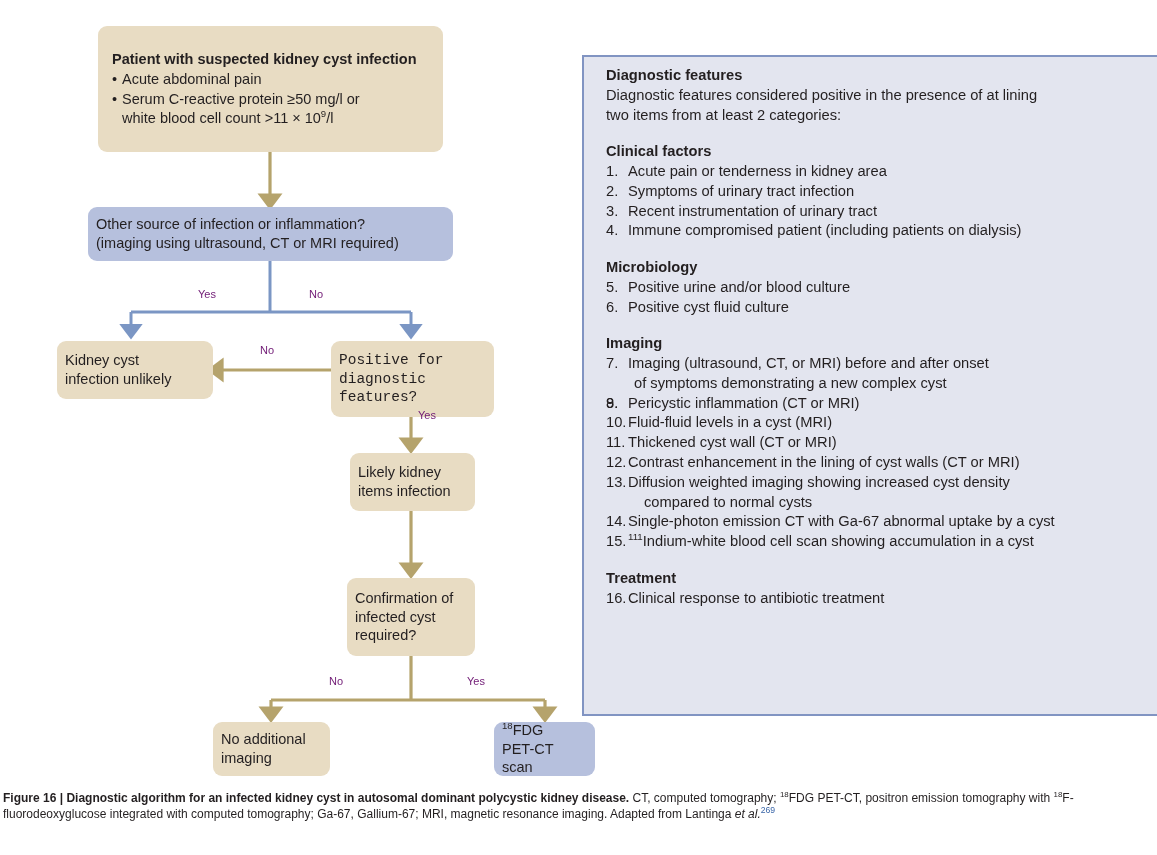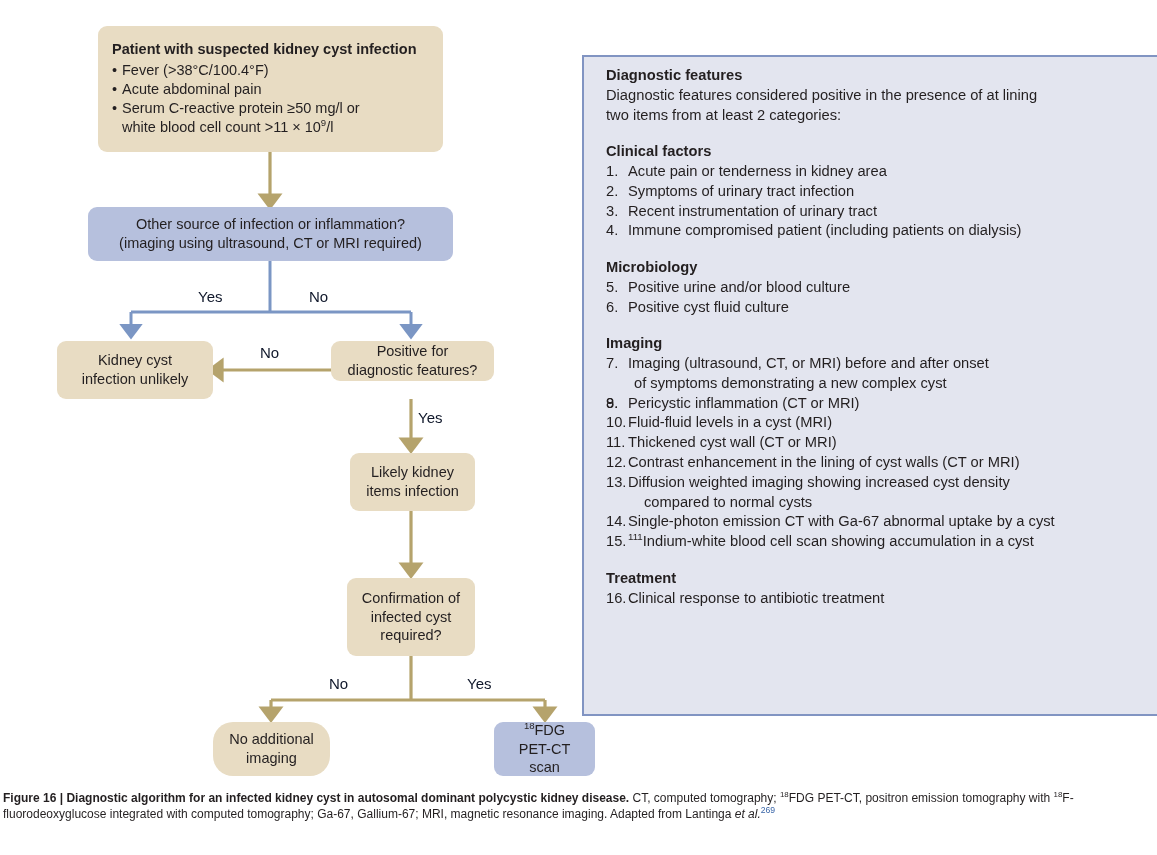--- a/index.html
+++ b/index.html
@@ -35,21 +35,21 @@
     width: 580px;
     height: 790px;
   }
   .node {
     position: absolute;
     box-sizing: border-box;
     border-radius: 9px;
     display: flex;
     align-items: center;
     justify-content: center;
-    text-align: center;
+    text-align: left;
     line-height: 1.28;
     font-size: 14.5px;
     color: #231f20;
     padding: 12px 8px;
   }
   .node.beige { background: #e8dcc3; }
   .node.blue  { background: #b6c0dd; }
   .node .txt { display: block; width: 100%; }
 
   .node.topbox {
@@ -75,22 +75,22 @@
   .node.topbox li::before {
     content: "\2022";
     position: absolute;
     left: 0;
     top: 0;
   }
   .node.topbox li .cont { display: block; padding-left: 0; }
 
   .edge-label {
     position: absolute;
-    font-size: 15px;
-    color: #0f172a;
+    font-size: 11px;
+    color: #701a75;
     white-space: nowrap;
   }
 
   sup { font-size: 0.66em; vertical-align: super; line-height: 0; }
 
   
   #features-panel {
     position: absolute;
     left: 582px;
     top: 55px;
@@ -192,42 +192,41 @@
 
       <line x1="271" y1="700" x2="271" y2="716" stroke="#b5a36c" stroke-width="3.2" marker-end="url(#arrow-beige)"></line>
 
       <line x1="545" y1="700" x2="545" y2="716" stroke="#b5a36c" stroke-width="3.2" marker-end="url(#arrow-beige)"></line>
     </svg>
 
     <div class="node beige topbox" style="left:98px; top:26px; width:345px; height:126px;">
       <div class="txt">
         <span class="hd">Patient with suspected kidney cyst infection</span>
         <ul>
-          <li><span>Fever (&gt;38°C/100.4°F)</span></li>
           <li><span>Acute abdominal pain</span></li>
           <li><span>Serum C-reactive protein ≥50 mg/l or</span><span class="cont"><span>white blood cell count &gt;11 × 10</span><sup>9</sup><span>/l</span></span></li>
         </ul>
       </div>
     </div>
 
     <div class="node blue" style="left:88px; top:207px; width:365px; height:54px;">
       <span class="txt">
         <span>Other source of infection or inflammation?</span><br>
         <span>(imaging using ultrasound, CT or MRI required)</span>
       </span>
     </div>
 
     <div class="node beige" style="left:57px; top:341px; width:156px; height:58px;">
       <span class="txt">
         <span>Kidney cyst</span><br>
         <span>infection unlikely</span>
       </span>
     </div>
 
-    <div class="node beige" style="left:331px; top:341px; width:163px; height:40px;">
+    <div class="node beige" style="left:331px; top:341px; width:163px; height:76px;font-family:Liberation Mono, monospace;">
       <span class="txt">
         <span>Positive for</span><br>
         <span>diagnostic features?</span>
       </span>
     </div>
 
     <div class="node beige" style="left:350px; top:453px; width:125px; height:58px;">
       <span class="txt">
         <span>Likely kidney</span><br>
         <span>items infection</span>
@@ -235,21 +234,21 @@
     </div>
 
     <div class="node beige" style="left:347px; top:578px; width:128px; height:78px;">
       <span class="txt">
         <span>Confirmation of</span><br>
         <span>infected cyst</span><br>
         <span>required?</span>
       </span>
     </div>
 
-    <div class="node beige" style="left:213px; top:722px; width:117px; height:54px;border-radius:20px;">
+    <div class="node beige" style="left:213px; top:722px; width:117px; height:54px;">
       <span class="txt">
         <span>No additional</span><br>
         <span>imaging</span>
       </span>
     </div>
 
     <div class="node blue" style="left:494px; top:722px; width:101px; height:54px;">
       <span class="txt">
         <sup>18</sup><span>FDG</span><br>
         <span>PET-CT scan</span>

